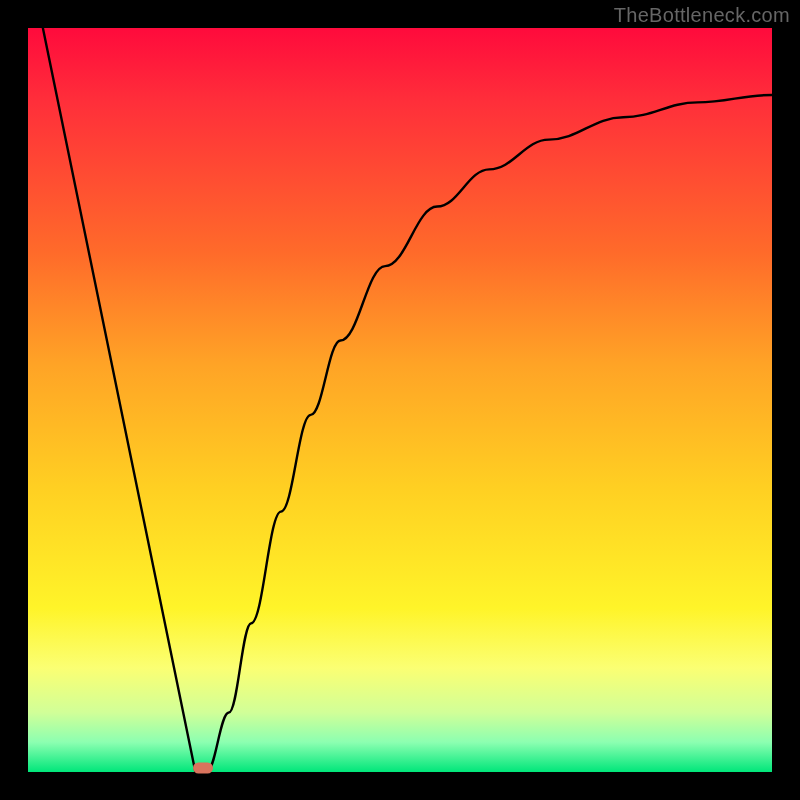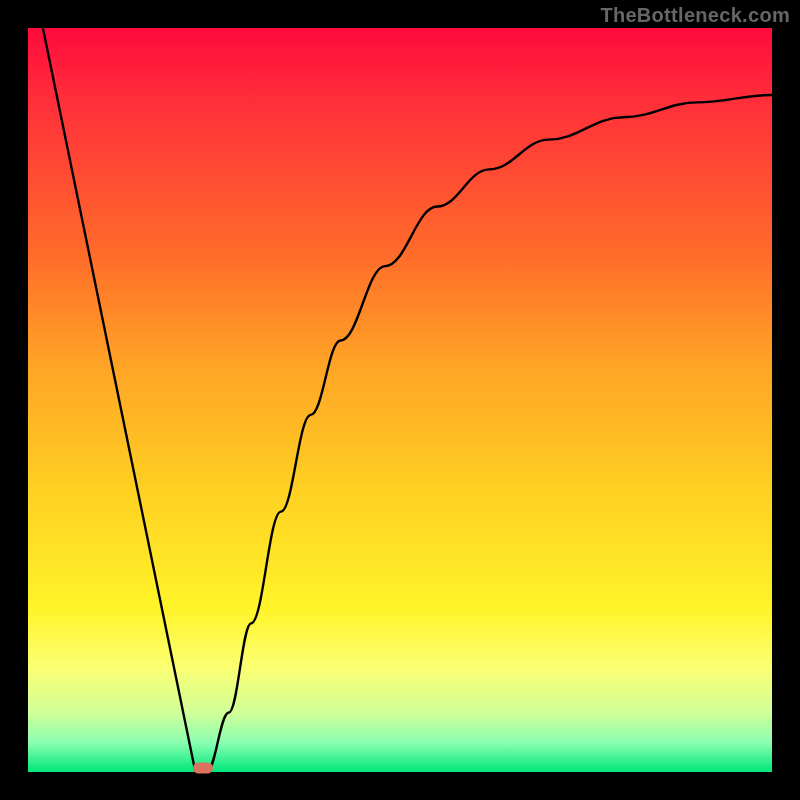--- a/index.html
+++ b/index.html
@@ -29,21 +29,21 @@
       #8cffb1 96%,
       #00e67a 100%
     );
   }
   .watermark {
     position: absolute;
     top: 4px;
     right: 10px;
     color: #666;
     font-size: 20px;
-    font-weight: 700;
+    font-weight: 400;
     letter-spacing: 0.3px;
     z-index: 5;
     text-align: center;
   }
   svg.curve {
     position: absolute;
     left: 0;
     top: 0;
     width: 744px;
     height: 744px;

